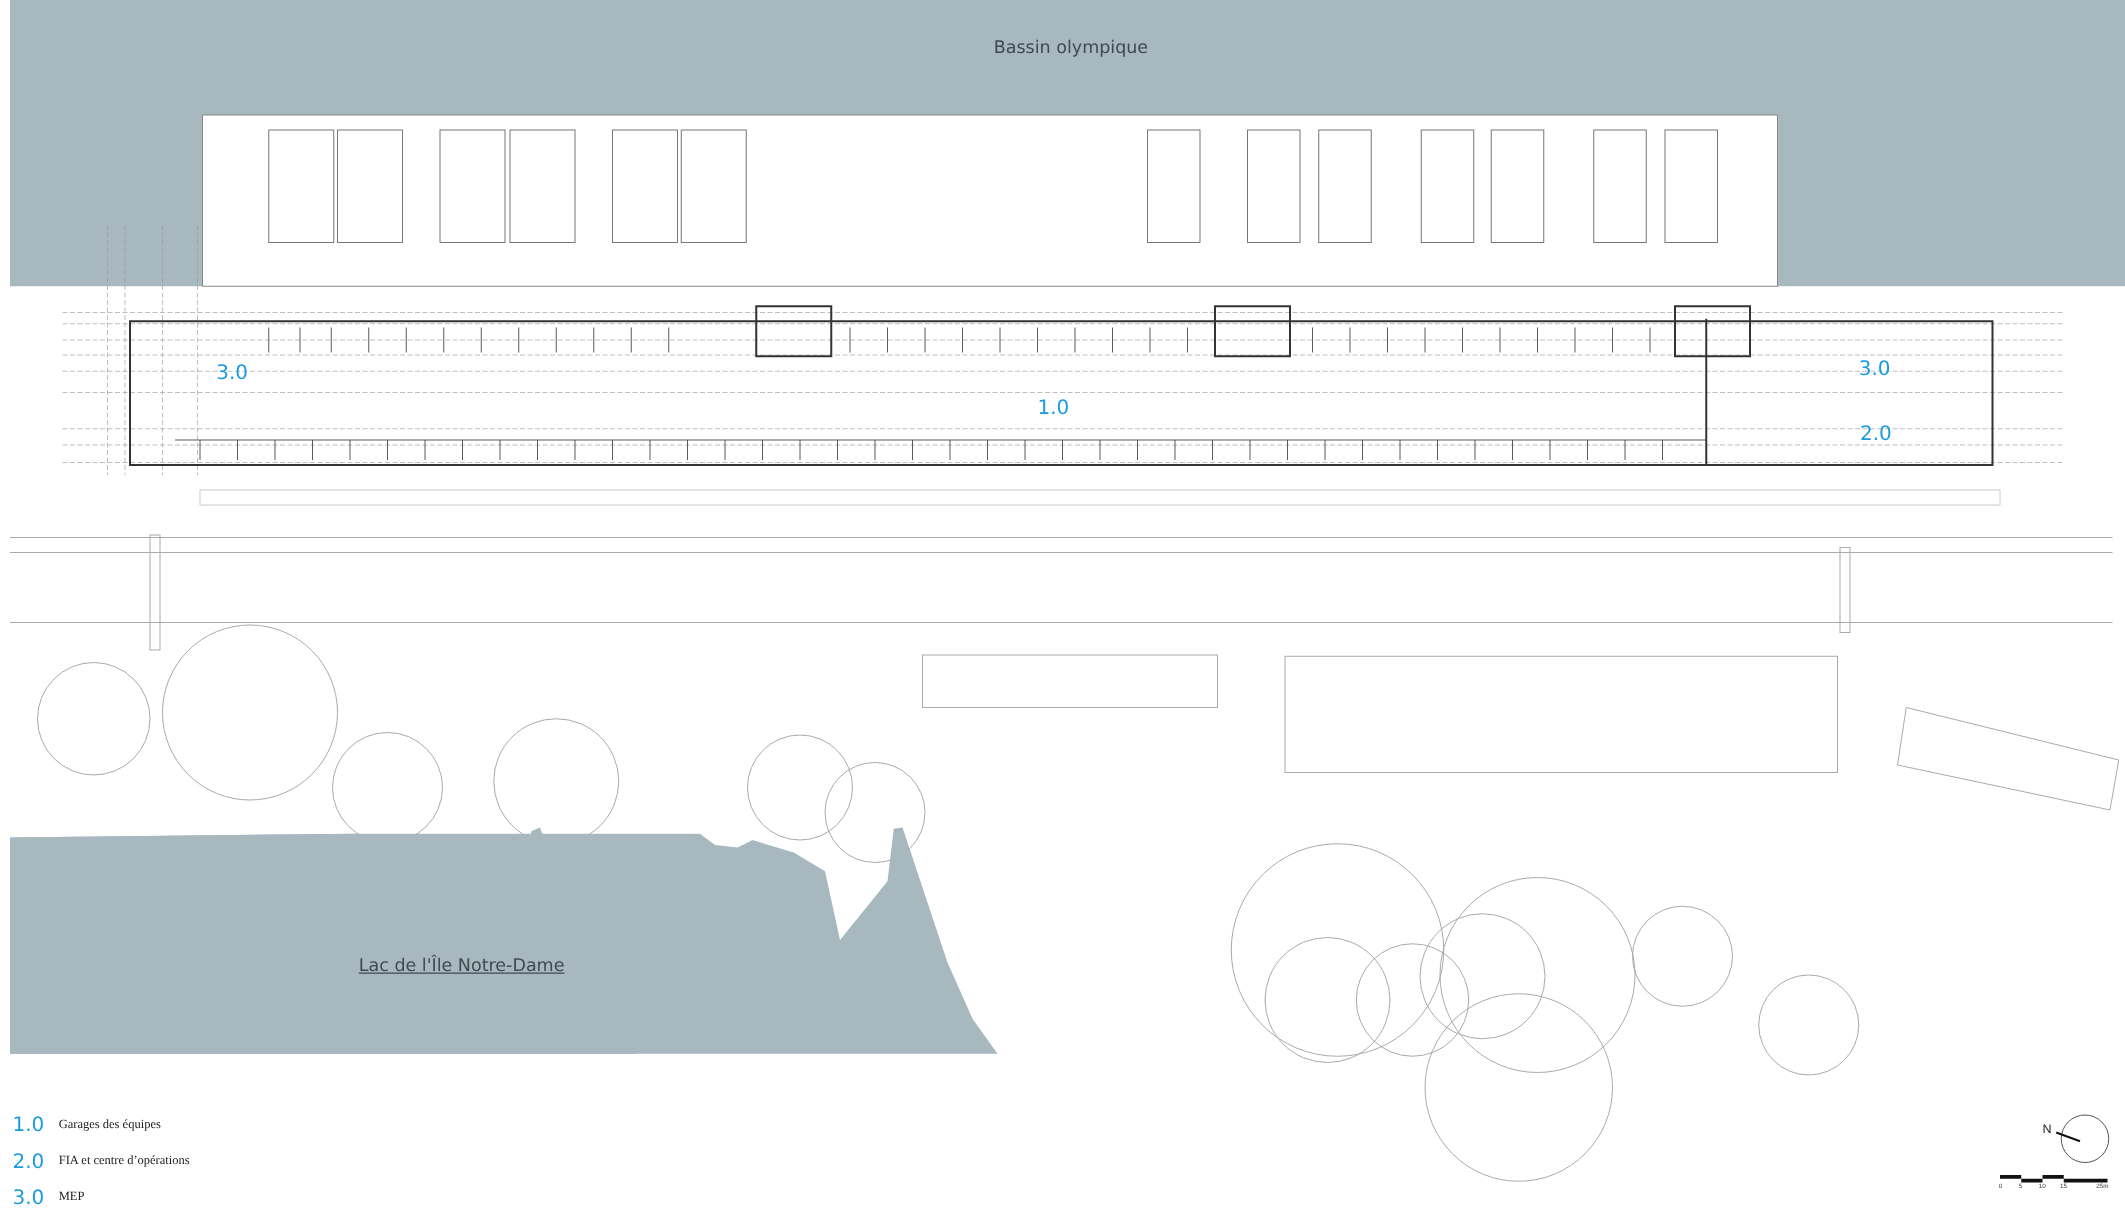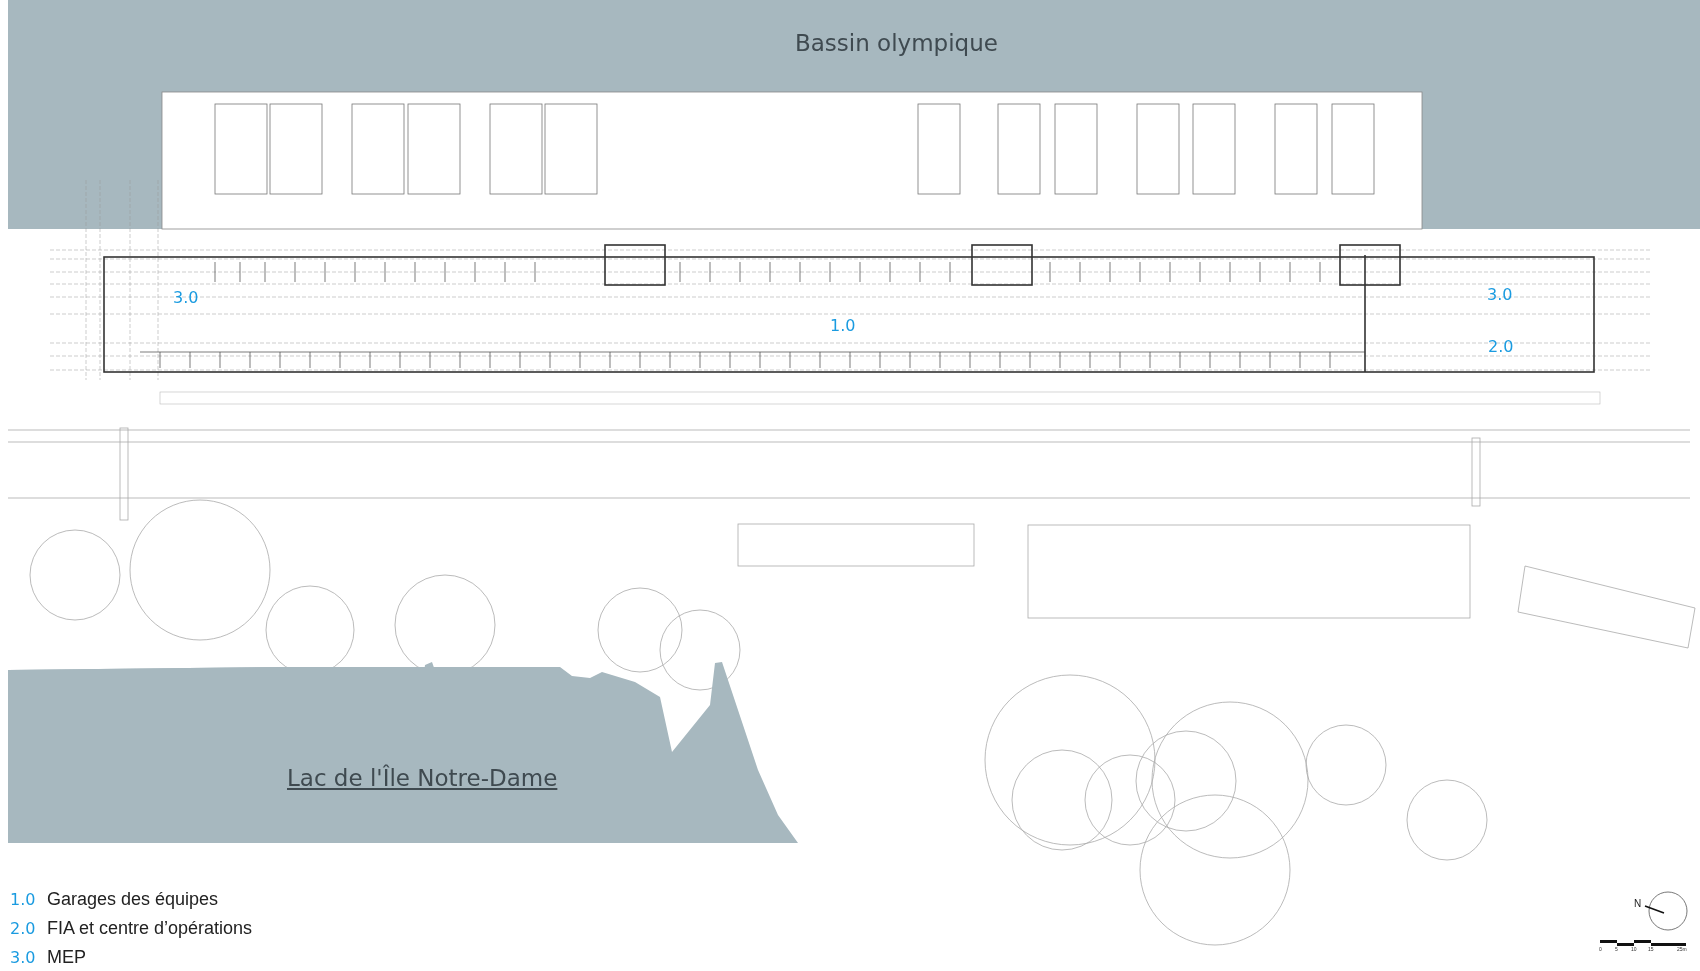--- a/index.html
+++ b/index.html
@@ -1,23 +1,23 @@
 <!DOCTYPE html>
 <html><head>
 <meta charset="utf-8">
 <style>
   html,body{margin:0;padding:0;background:#fff;}
   body{width:1700px;height:971px;position:relative;overflow:hidden;font-family:"Liberation Sans",sans-serif;}
   svg{position:absolute;left:0;top:0;}
-  .water-label{position:absolute;font-size:23px;color:#3f4a50;font-family:"DejaVu Sans",sans-serif;}
+  .water-label{position:absolute;font-size:14px;color:#3f4a50;font-family:"DejaVu Sans",sans-serif;}
   .zone-label{position:absolute;font-size:16px;color:#1a9be0;font-family:"DejaVu Sans",sans-serif;}
   .legend{position:absolute;left:10px;top:885px;}
   .legend-row{display:flex;align-items:center;height:29px;}
   .legend-num{color:#1a9be0;font-size:16px;width:37px;font-family:"DejaVu Sans",sans-serif;}
-  .legend-text{color:#222;font-size:18px;font-family:Liberation Sans, sans-serif;}
+  .legend-text{color:#222;font-size:10px;font-family:Liberation Serif, serif;}
   .north-n{position:absolute;left:1634px;top:898px;font-size:10px;color:#222;}
   .scale-lbl{position:absolute;top:946px;font-size:5px;color:#333;}
 </style>
 </head>
 <body>
 
 <svg width="1700" height="971" viewBox="0 0 1700 971" xmlns="http://www.w3.org/2000/svg">
 
   <path d="M8 0 H1700 V229 H1422 V92 H162 V229 H8 Z" fill="#a7b8bf"></path>
 

